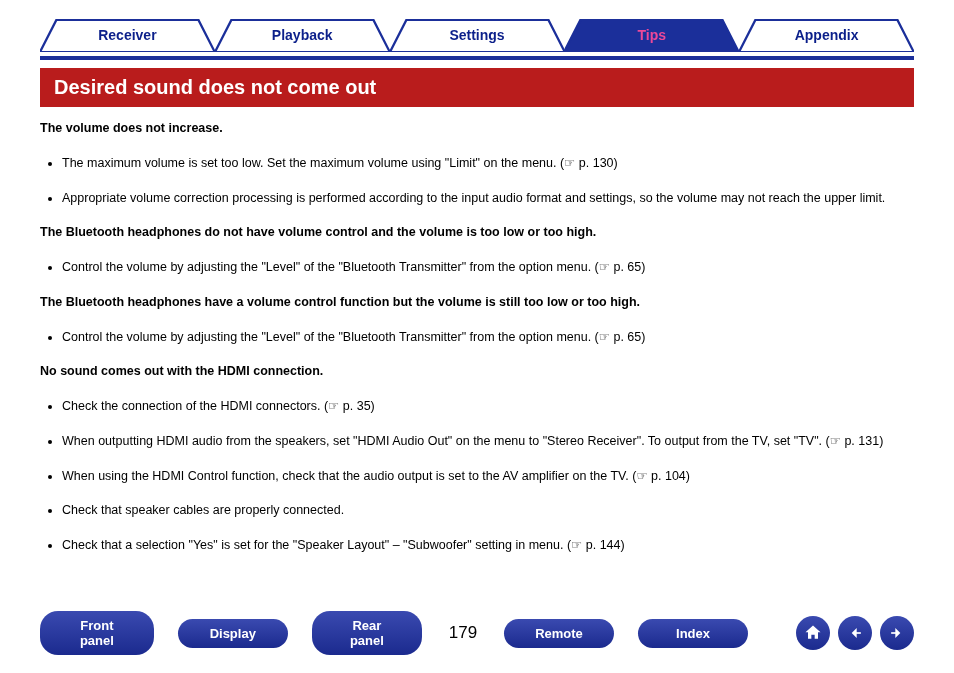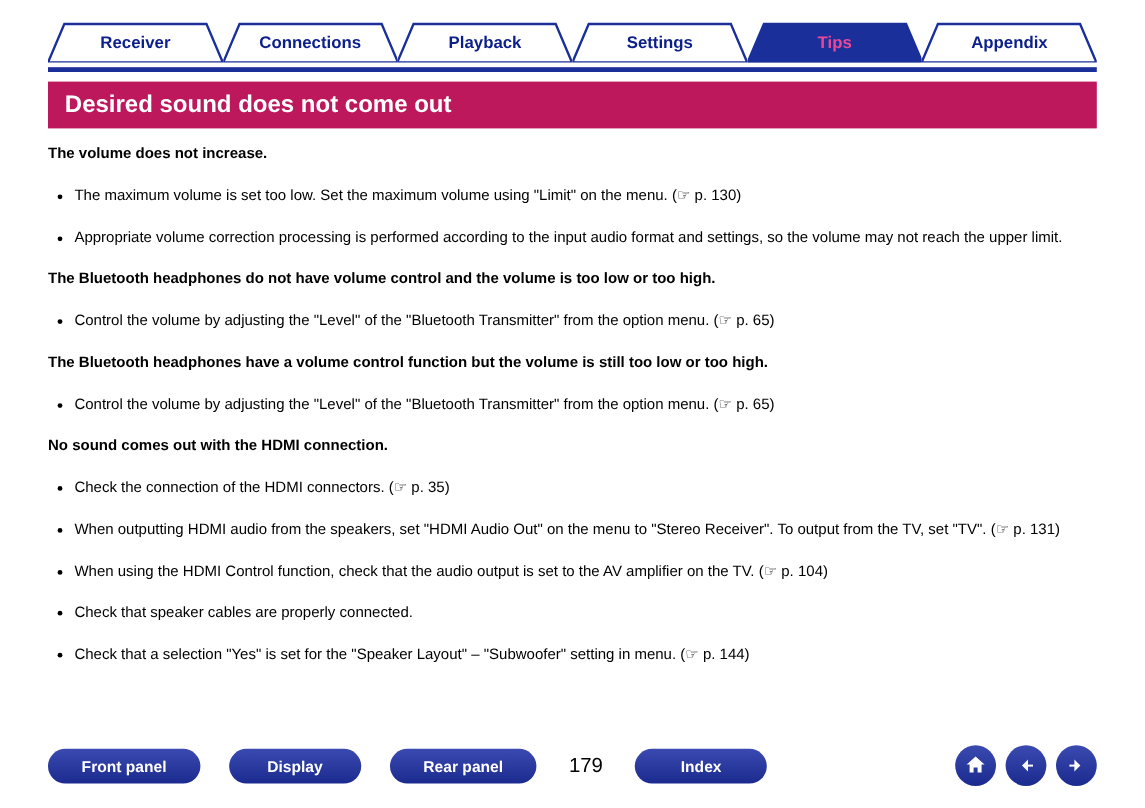--- a/index.html
+++ b/index.html
@@ -25,21 +25,21 @@
     color: #0b1f8a;
     cursor: pointer;
   }
   .tab svg { position: absolute; inset: 0; width: 100%; height: 100%; }
   .tab span { position: relative; z-index: 2; line-height: 34px; }
   .tab.active span { color: #ec4899; }
 
   .rule { height: 4px; background: #1b2f9a; margin-bottom: 8px; }
 
   .title-bar {
-    background: #be185d;
+    background: #b91c1c;
     color: #fff;
     font-size: 20px;
     font-weight: bold;
     padding: 8px 14px;
     margin-bottom: 12px;
   }
 
   .section { font-size: 12.5px; line-height: 1.5; }
   .heading { font-weight: bold; margin: 8px 0 4px 0; }
   ul { list-style: disc; padding-left: 22px; margin-bottom: 8px; }
@@ -81,26 +81,20 @@
 <body>
 
 <div class="page">
   <div class="tabs">
 
     <div class="tab">
       <svg viewBox="0 0 150 34" preserveAspectRatio="none">
           <polygon points="14,2 136,2 150,34 0,34" fill="#fff" stroke="#1b2f9a" stroke-width="2"></polygon>
         </svg>
       <span>Receiver</span>
-    </div>
-    <div class="tab">
-      <svg viewBox="0 0 150 34" preserveAspectRatio="none">
-          <polygon points="14,2 136,2 150,34 0,34" fill="#fff" stroke="#1b2f9a" stroke-width="2"></polygon>
-        </svg>
-      <span>Connections</span>
     </div>
     <div class="tab">
       <svg viewBox="0 0 150 34" preserveAspectRatio="none">
           <polygon points="14,2 136,2 150,34 0,34" fill="#fff" stroke="#1b2f9a" stroke-width="2"></polygon>
         </svg>
       <span>Playback</span>
     </div>
     <div class="tab">
       <svg viewBox="0 0 150 34" preserveAspectRatio="none">
           <polygon points="14,2 136,2 150,34 0,34" fill="#fff" stroke="#1b2f9a" stroke-width="2"></polygon>
@@ -153,20 +147,21 @@
       <li>Check that a selection "Yes" is set for the "Speaker Layout" – "Subwoofer" setting in menu.  (☞ p. 144)</li>
     </ul>
   </div>
 </div>
 
 <div class="bottom">
   <div class="pill">Front panel</div>
   <div class="pill">Display</div>
   <div class="pill">Rear panel</div>
   <div class="pagenum">179</div>
+  <div class="pill">Remote</div>
   <div class="pill">Index</div>
   <div class="spacer"></div>
   <div class="nav-icons">
     <div class="circ">
       <svg viewBox="0 0 24 24">
           <path d="M12 3l9 8h-3v8h-4v-5h-4v5H6v-8H3z"></path>
         </svg>
     </div>
     <div class="circ">
       <svg viewBox="0 0 24 24">

